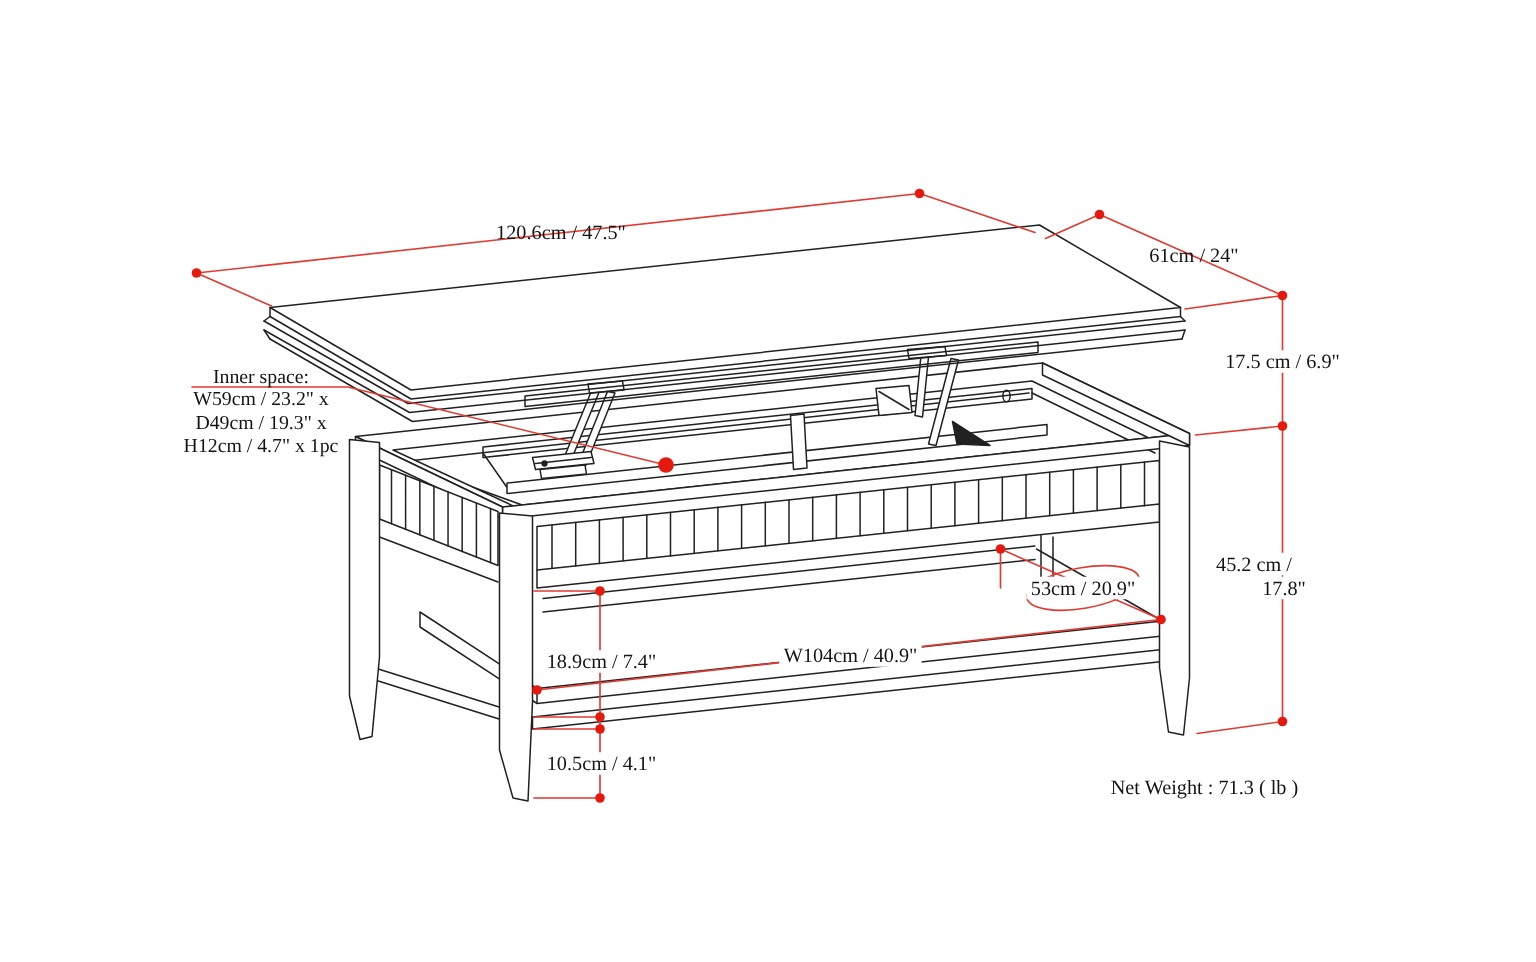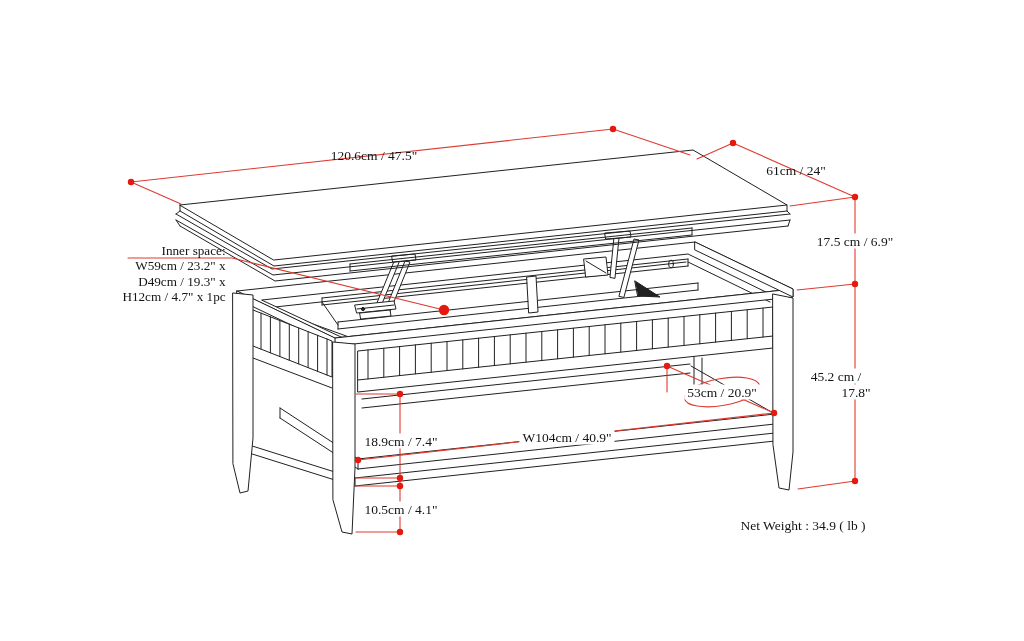--- a/index.html
+++ b/index.html
@@ -4,21 +4,21 @@
 <style>
   html,body{margin:0;padding:0;background:#fff;}
   #canvas{position:relative;width:1024px;height:641px;background:#fff;overflow:hidden;
           font-family:"Liberation Serif","DejaVu Serif",serif;}
   #lineart{position:absolute;left:0;top:0;}
   .lbl{position:absolute;transform:translate(-50%,-50%);font-size:13.5px;color:#141414;
        white-space:nowrap;line-height:15px;}
   .bg{background:#ffffff;padding:0 3px;}
   .inner-block{position:absolute;left:174px;top:274px;transform:translate(-50%,-50%);
        text-align:center;font-size:13.2px;color:#141414;line-height:15.4px;white-space:nowrap;}
-  .inner-block span{display:block;text-align:right;}
+  .inner-block span{display:block;}
 </style>
 </head>
 <body>
 
 <div id="canvas">
 
 <svg id="lineart" width="1024" height="641" viewBox="0 0 1024 641">
 
   <g stroke="#212121" fill="none" stroke-width="1" stroke-linejoin="round" stroke-linecap="round">
 
@@ -150,15 +150,15 @@
 </div>
 
 <div class="lbl bg" style="left:401px;top:441px">18.9cm / 7.4"</div>
 
 <div class="lbl bg" style="left:567px;top:437px">W104cm / 40.9"</div>
 
 <div class="lbl bg" style="left:722px;top:392px">53cm / 20.9"</div>
 
 <div class="lbl bg" style="left:401px;top:509px">10.5cm / 4.1"</div>
 
-<div class="lbl" style="left:803px;top:525px">Net Weight : 34.9 ( lb )</div>
+<div class="lbl" style="left:803px;top:525px">Net Weight : 71.3 ( lb )</div>
 
 </div>
 
 </body></html>

